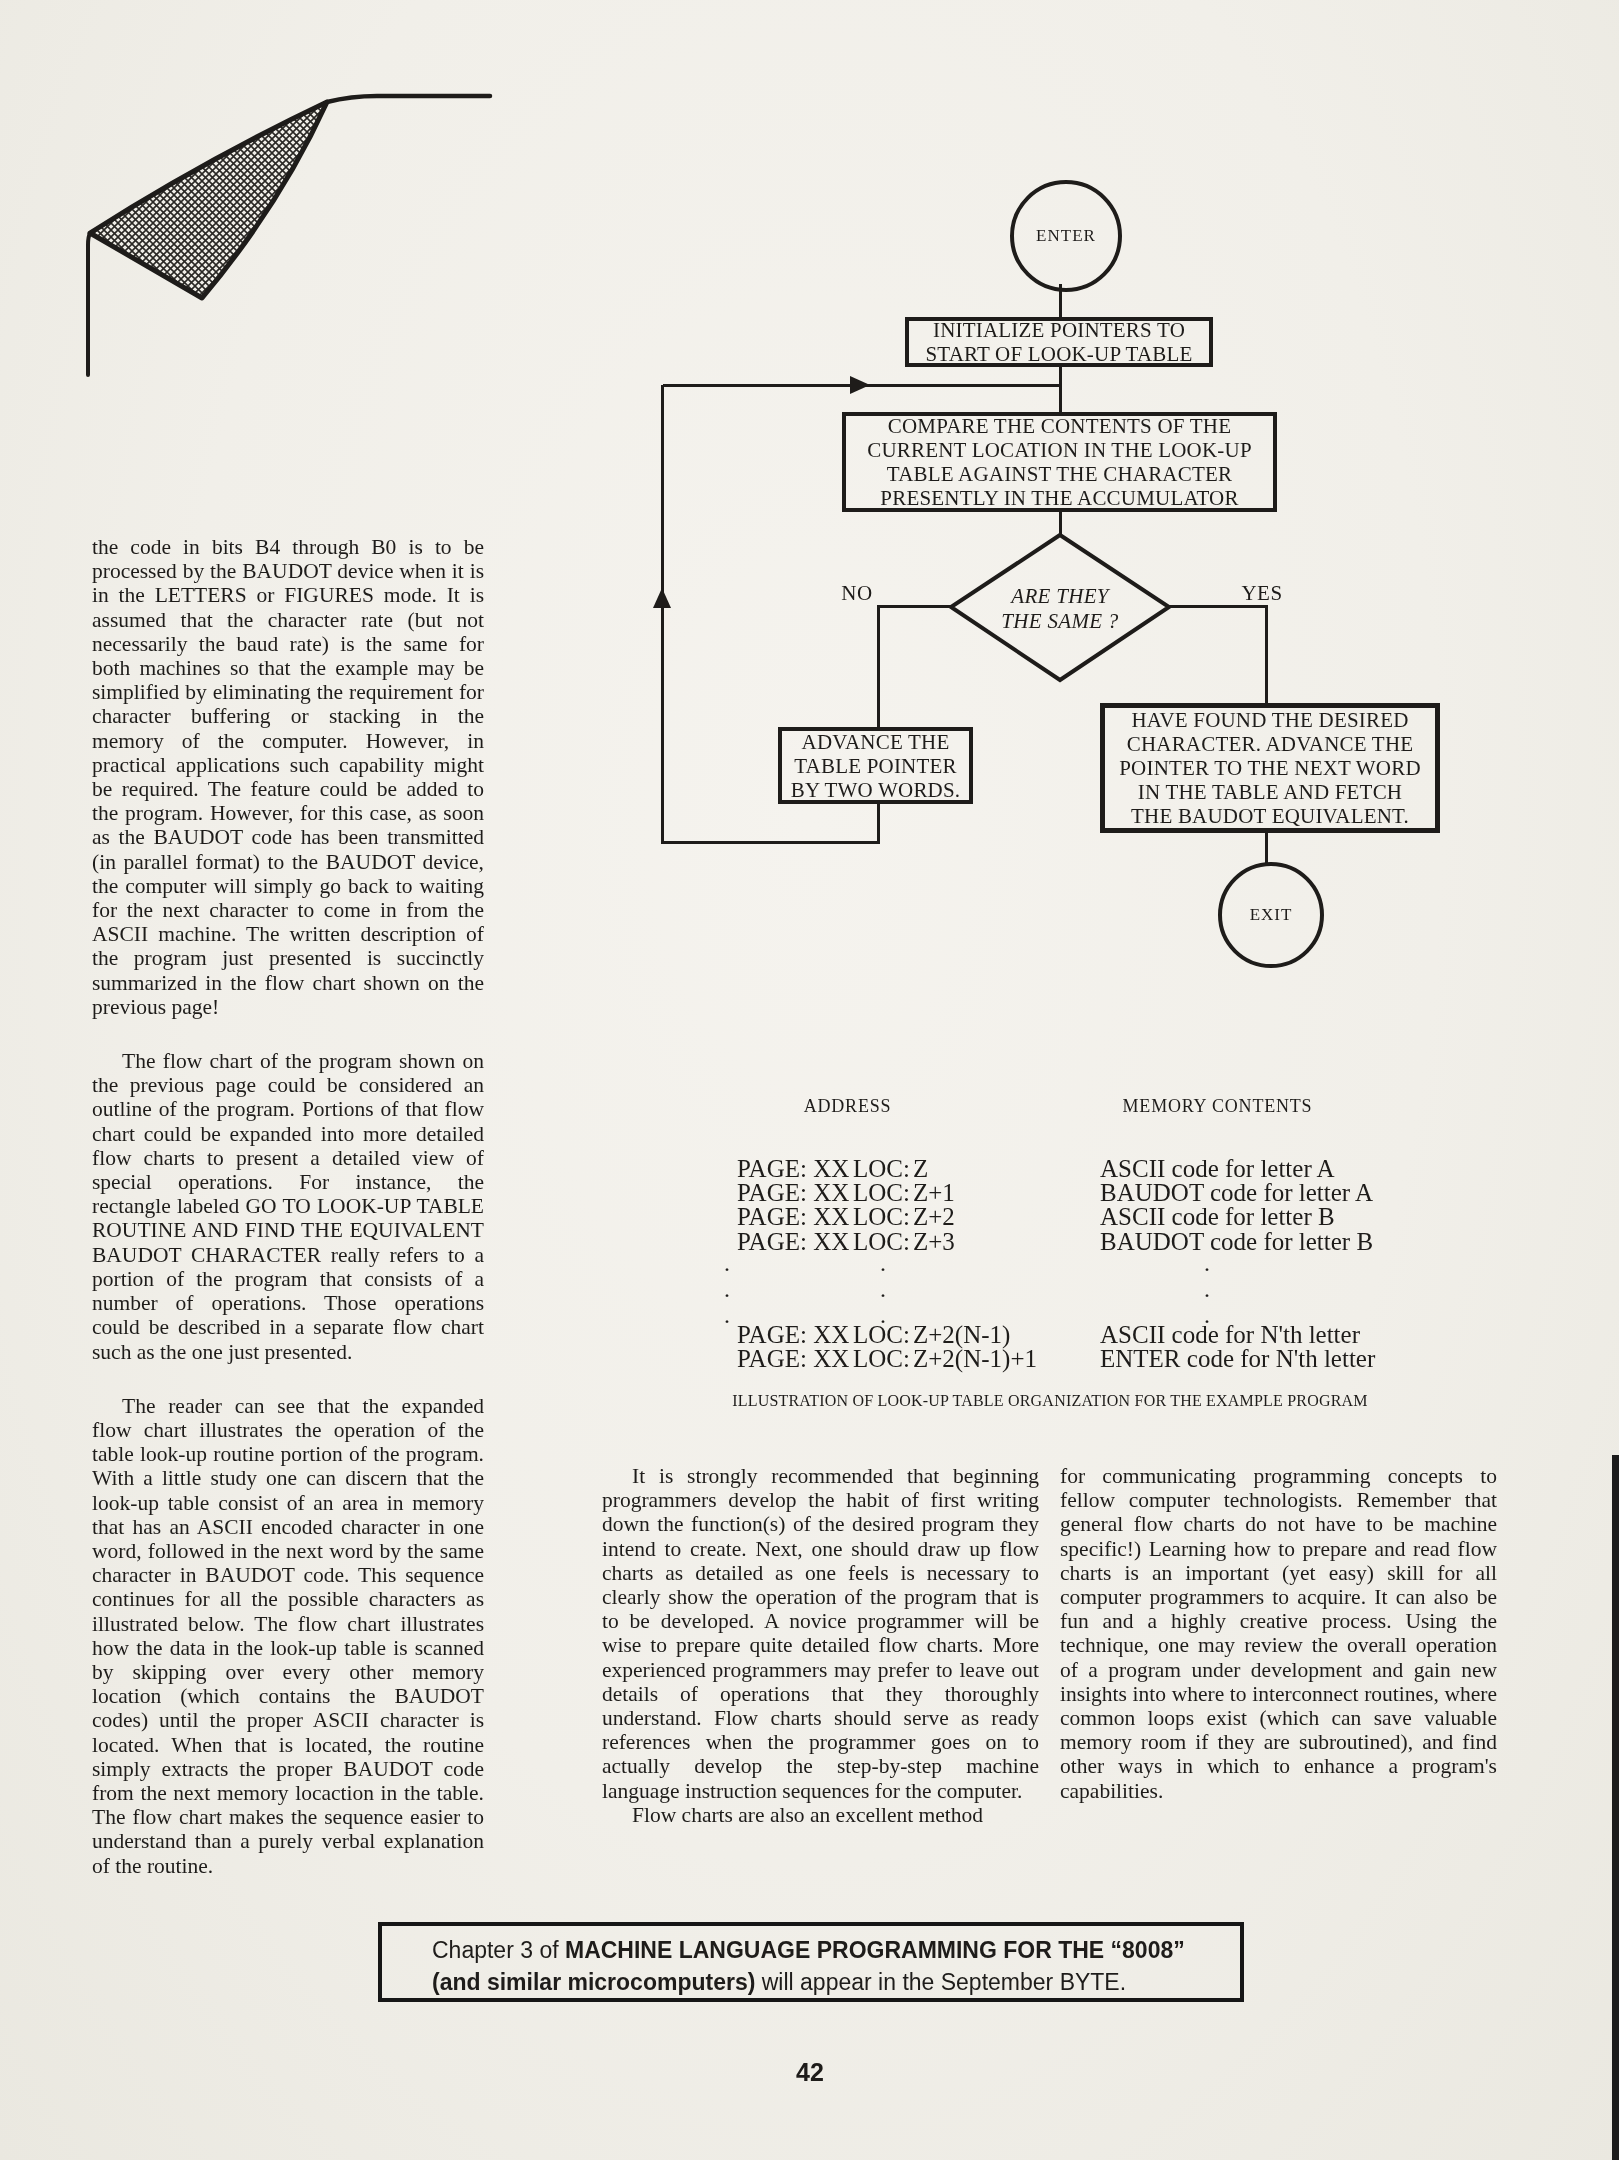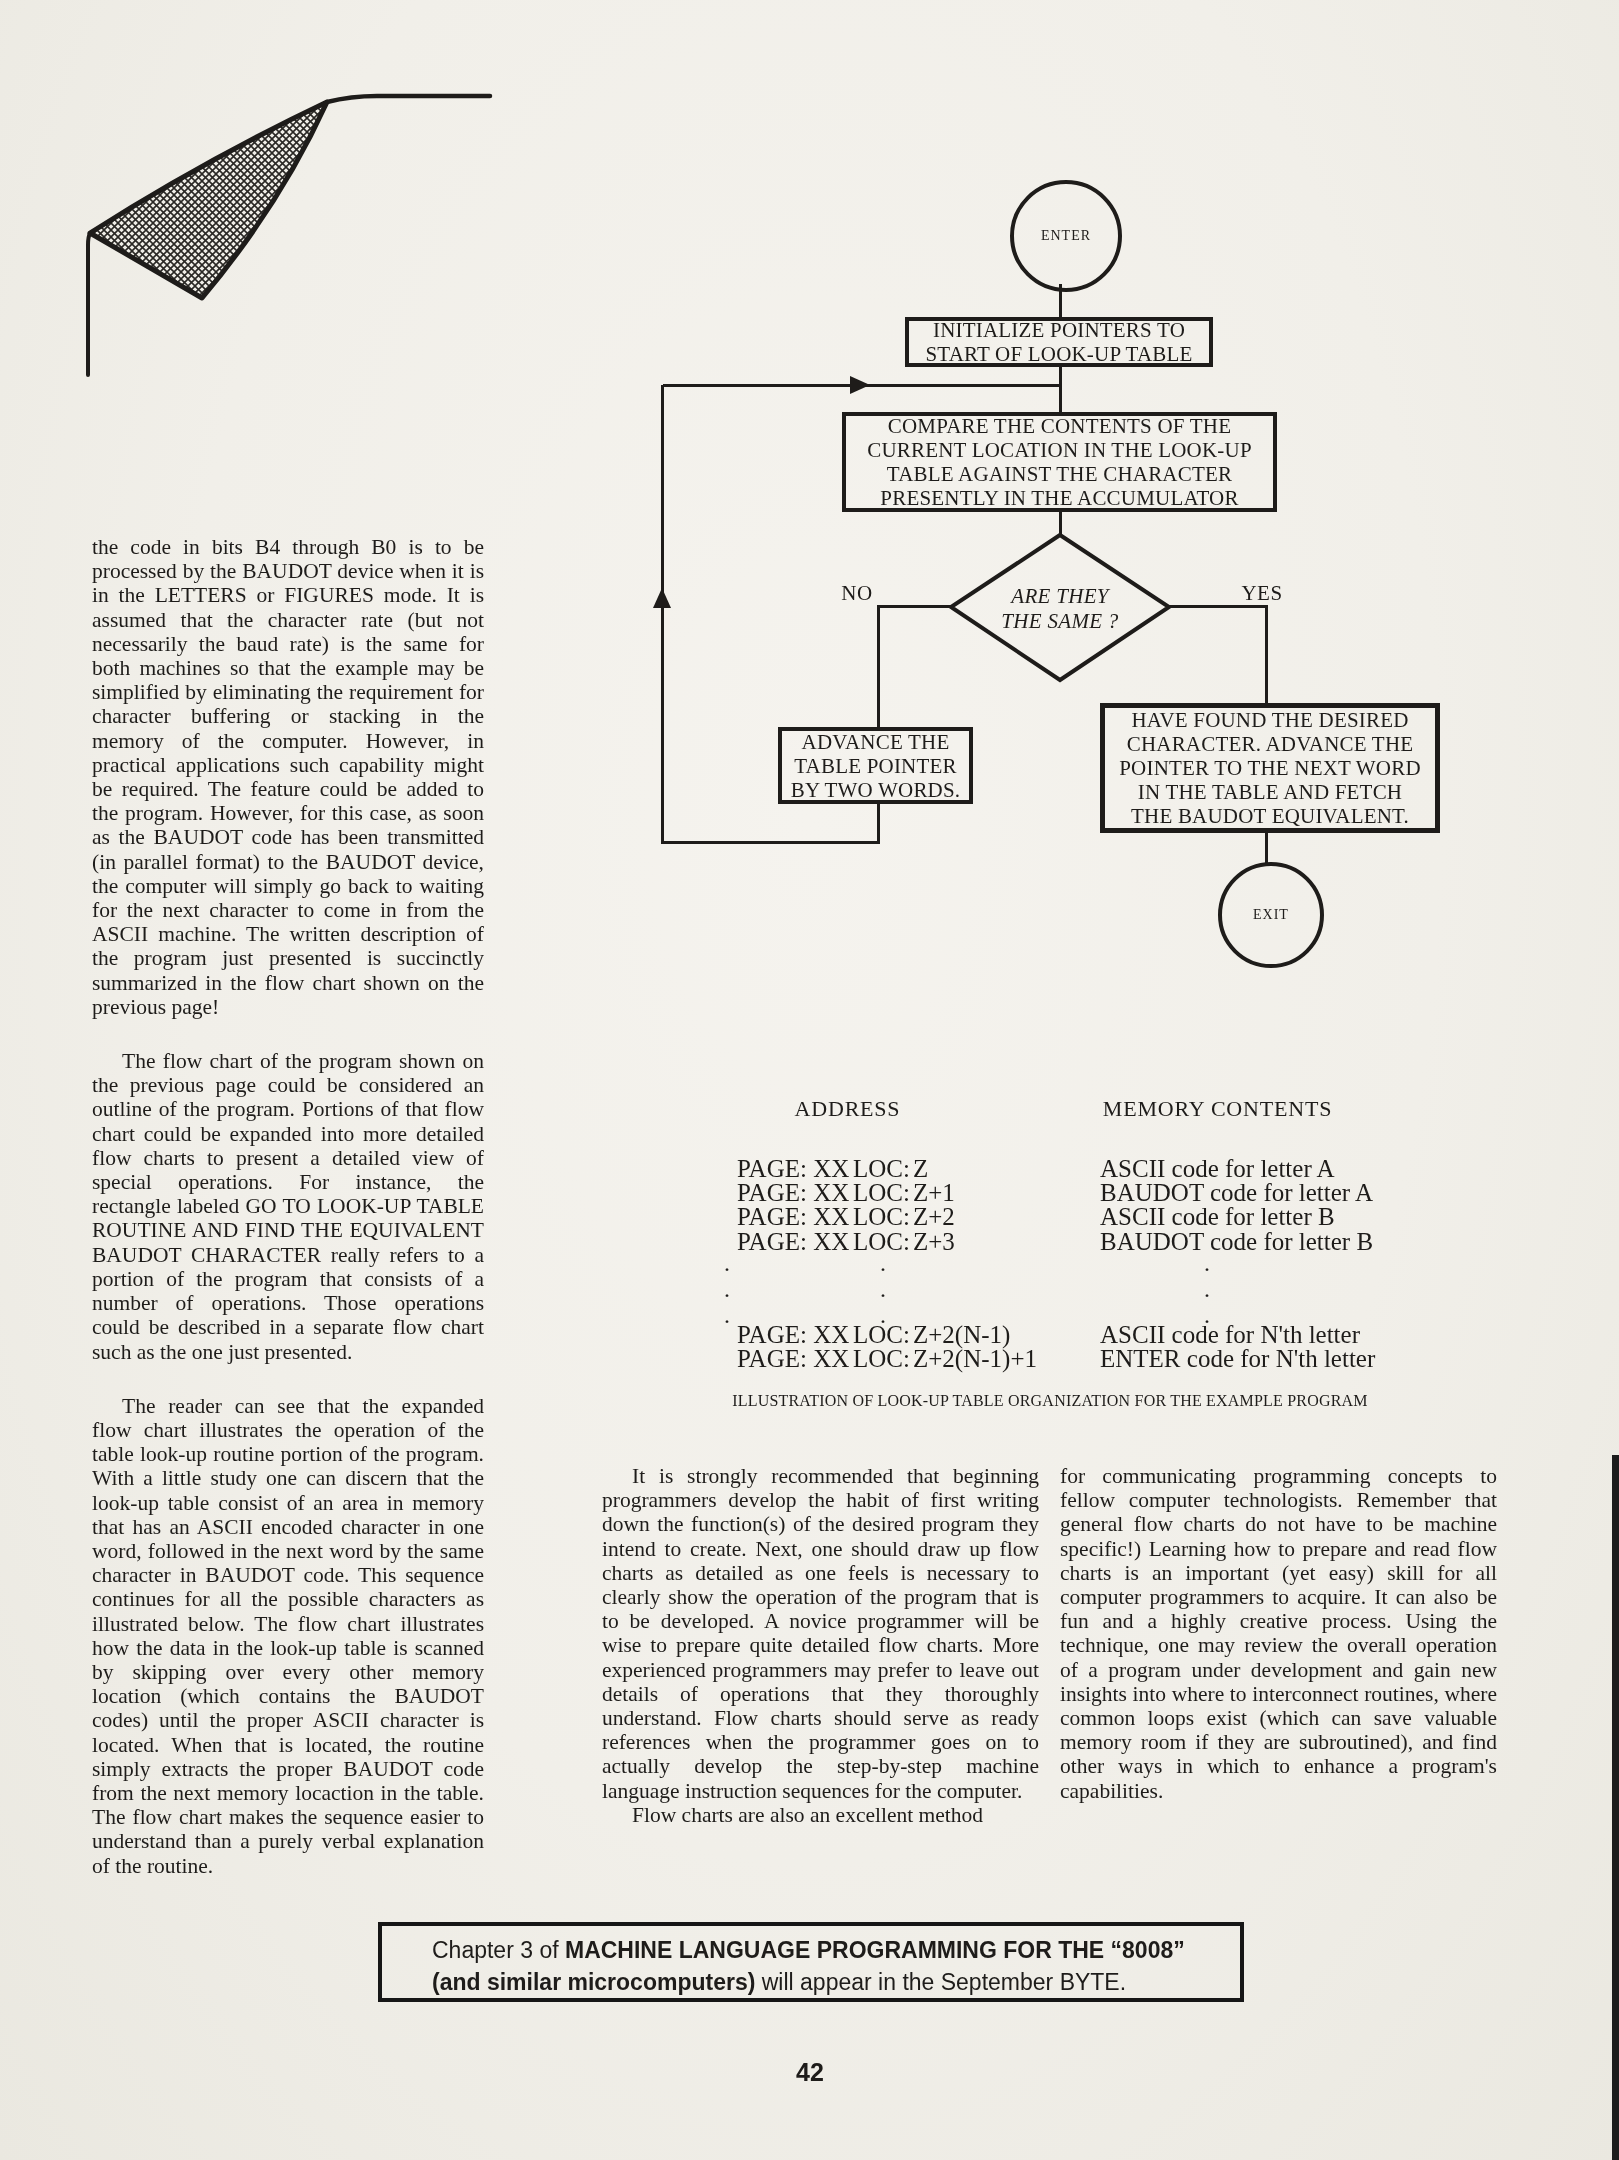--- a/index.html
+++ b/index.html
@@ -16,34 +16,34 @@
   
   .fc-line{position:absolute;background:#1e1c1a;}
   .fc-box{
     position:absolute;border:4px solid #1e1c1a;background:transparent;
     display:flex;align-items:center;justify-content:center;text-align:center;
     font-size:21px;line-height:24px;white-space:pre-line;letter-spacing:.2px;
   }
   .fc-terminal{
     position:absolute;border:4px solid #1e1c1a;border-radius:50%;
     display:flex;align-items:center;justify-content:center;
-    font-size:14px;letter-spacing:1px;
+    font-size:17px;letter-spacing:1px;
   }
   .fc-label{position:absolute;font-size:21px;letter-spacing:.5px;text-align:center;}
   .fc-dtext{position:absolute;text-align:center;font-size:21px;line-height:25px;white-space:pre-line;letter-spacing:.3px;}
   .arrow-right{
     position:absolute;width:0;height:0;
     border-left:20px solid #1e1c1a;border-top:9px solid transparent;border-bottom:9px solid transparent;
   }
   .arrow-up{
     position:absolute;width:0;height:0;
     border-bottom:20px solid #1e1c1a;border-left:9px solid transparent;border-right:9px solid transparent;
   }
   
-  .tbl-head{position:absolute;font-size:22px;letter-spacing:.8px;text-align:center;}
+  .tbl-head{position:absolute;font-size:18px;letter-spacing:.8px;text-align:center;}
   .trow{height:24.2px;font-size:25px;white-space:nowrap;}
   .t-page{display:inline-block;width:116px;}
   .t-loc{display:inline-block;width:60px;}
   .t-val{display:inline-block;width:187px;}
   .t-mem{display:inline-block;}
   .dots{position:absolute;font-size:24px;line-height:26px;white-space:pre-line;text-align:center;}
   .caption{position:absolute;left:540px;width:1020px;text-align:center;font-size:16px;letter-spacing:.2px;}
   
   .footer-box{
     position:absolute;left:378px;top:1922px;width:866px;height:80px;

